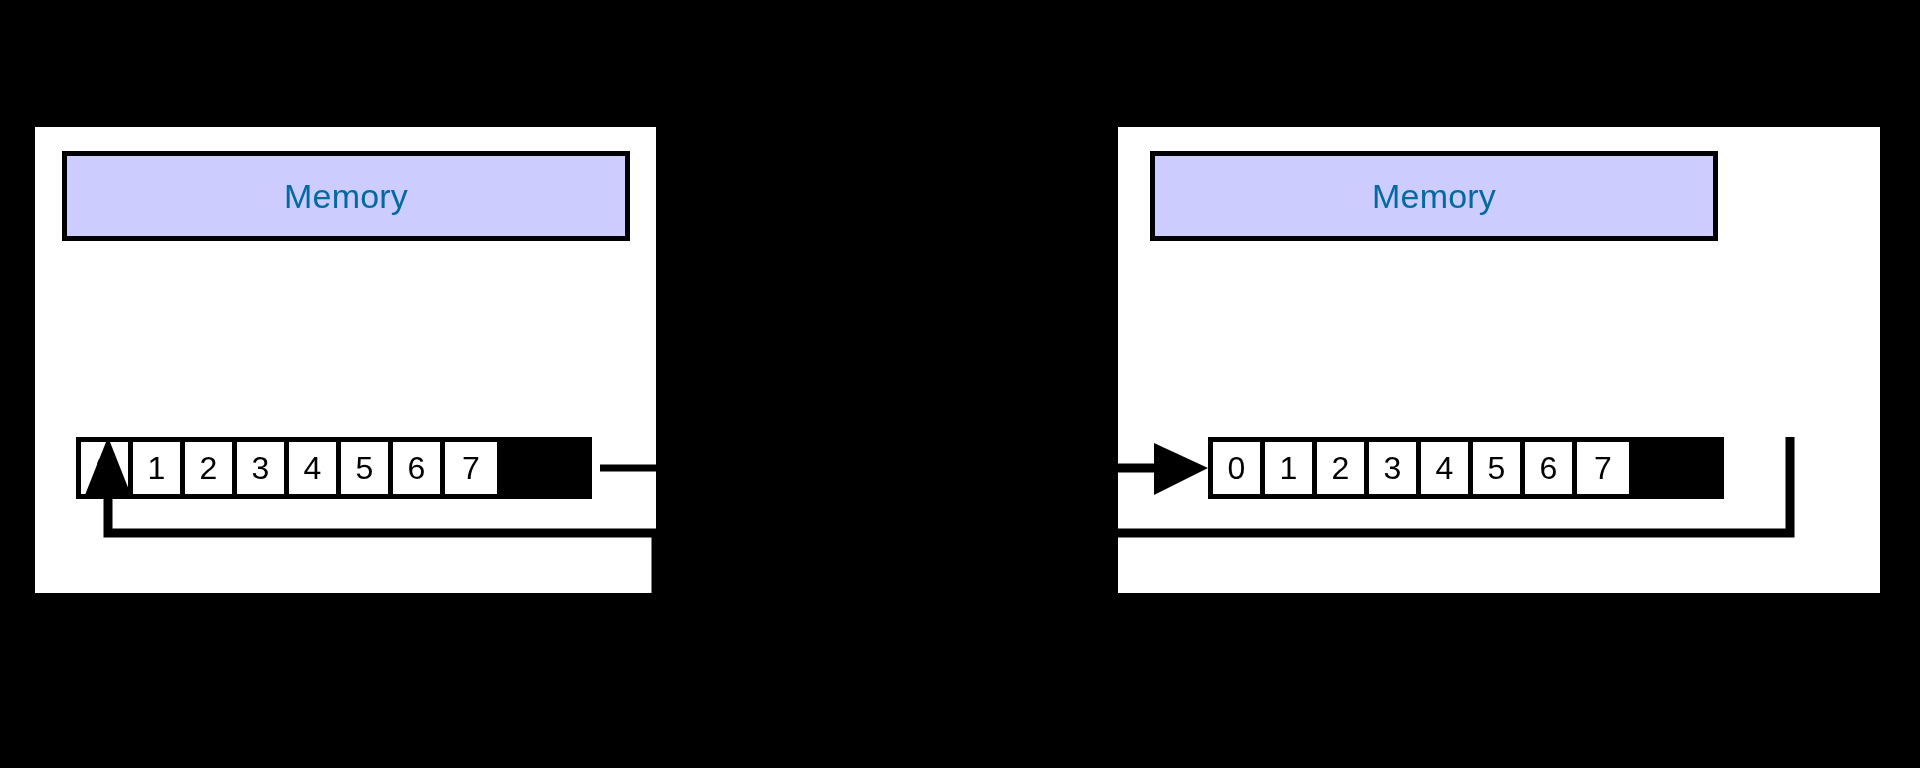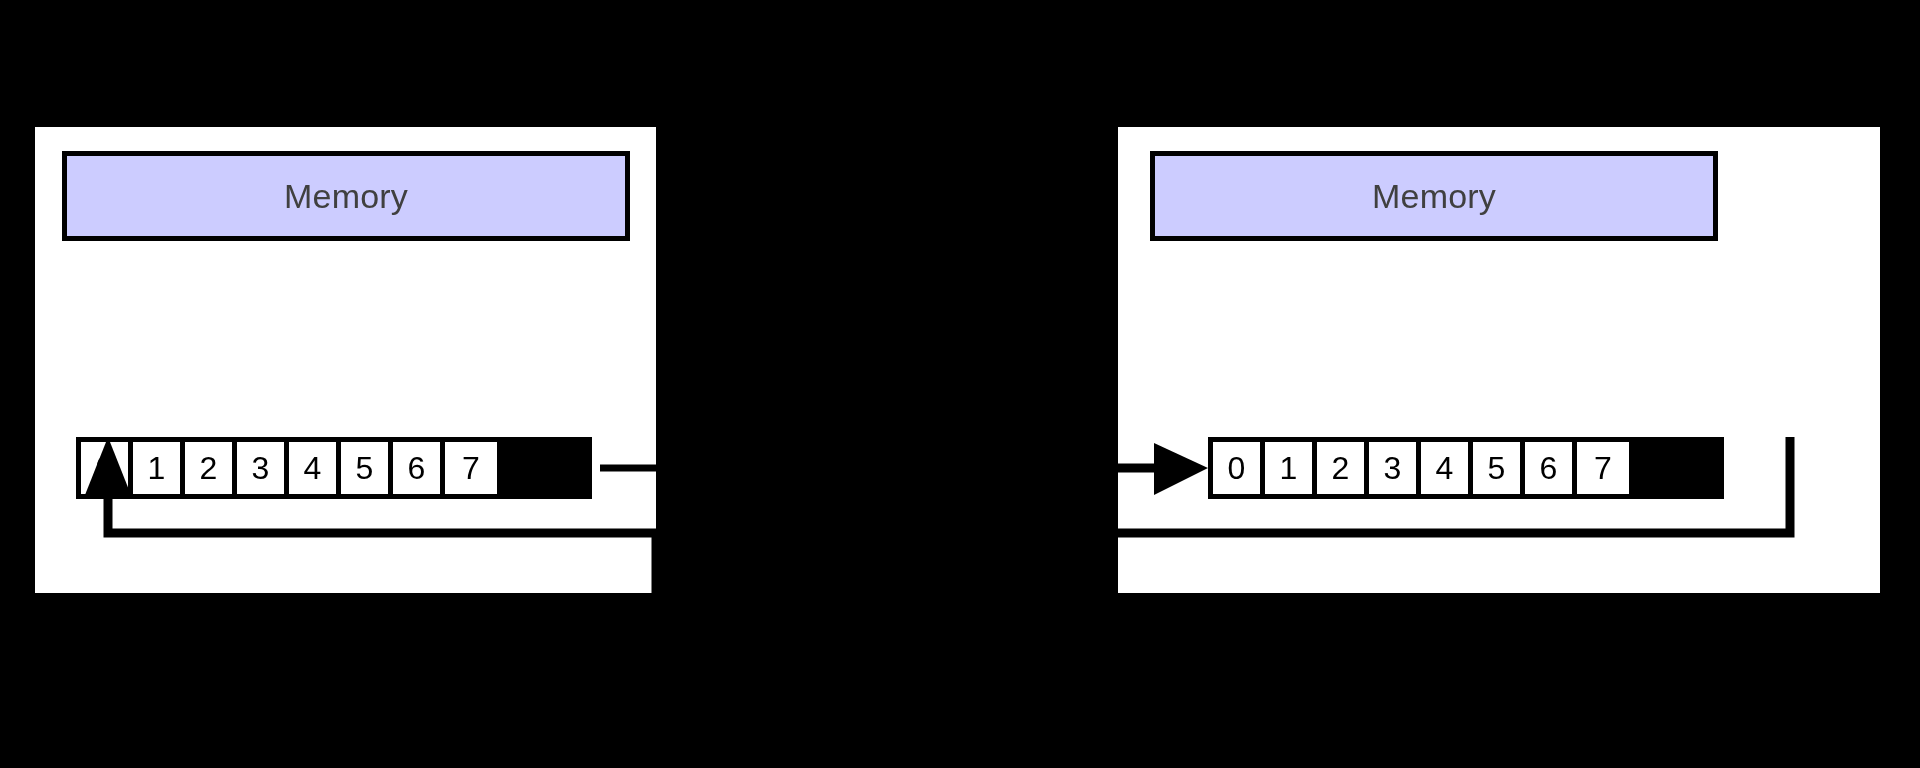--- a/index.html
+++ b/index.html
@@ -28,21 +28,21 @@
     position: absolute;
     background: #ccccff;
     border: 5px solid #000000;
     box-sizing: border-box;
     display: flex;
     align-items: center;
     justify-content: center;
   }
   .mem-header-label {
     font-size: 34px;
-    color: #404040;
+    color: #0369a1;
     font-family: "Liberation Sans", sans-serif;
     line-height: 1;
     letter-spacing: 0.2px;
     text-align: center;
   }
   .cell-row {
     position: absolute;
     display: flex;
     border: 5px solid #000000;
     box-sizing: border-box;

